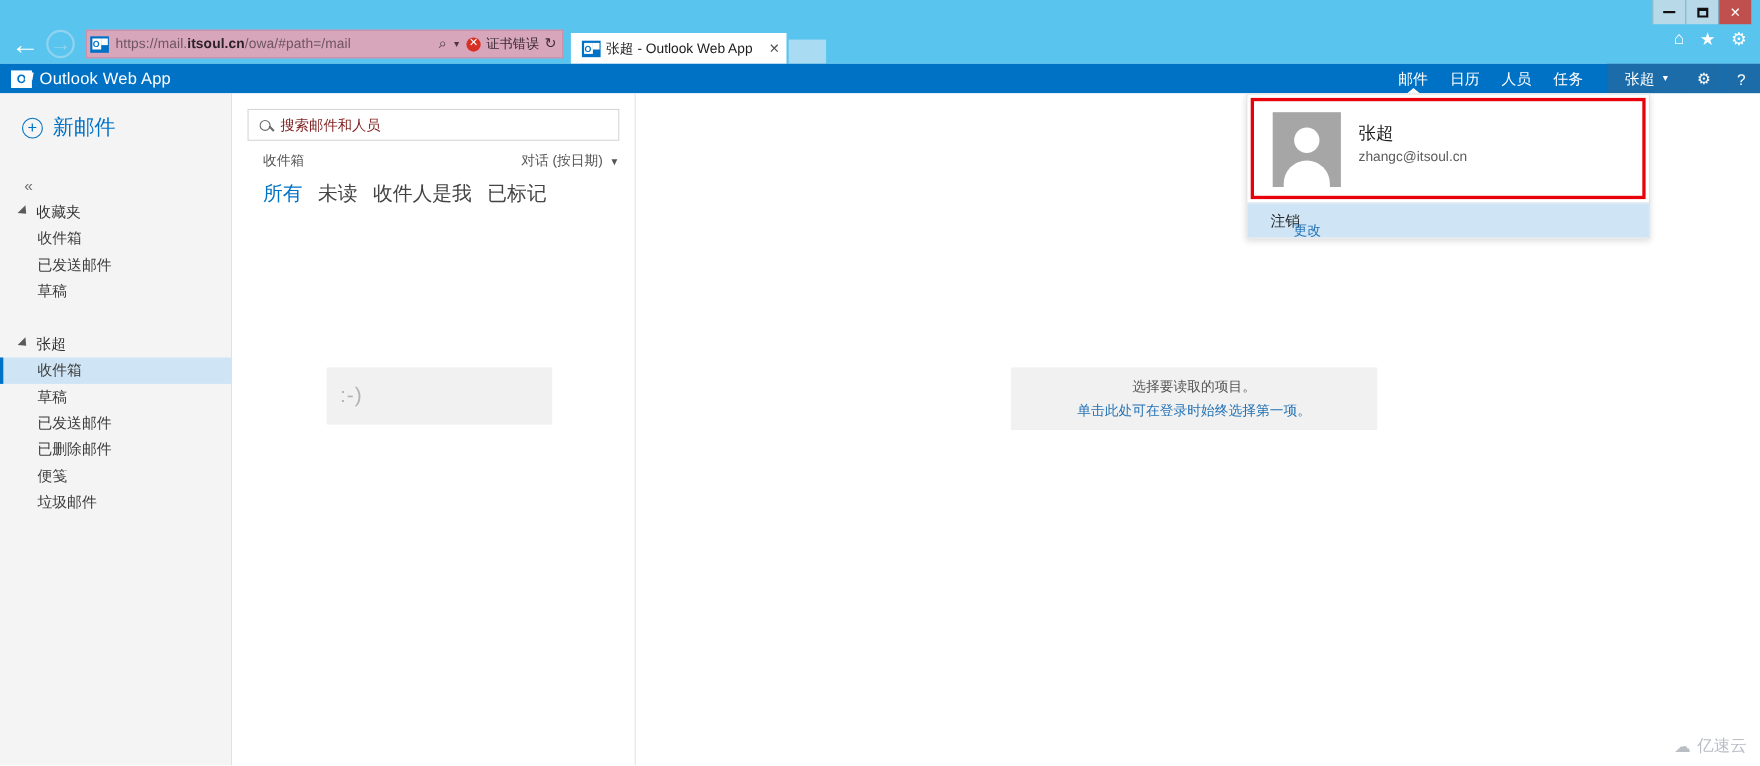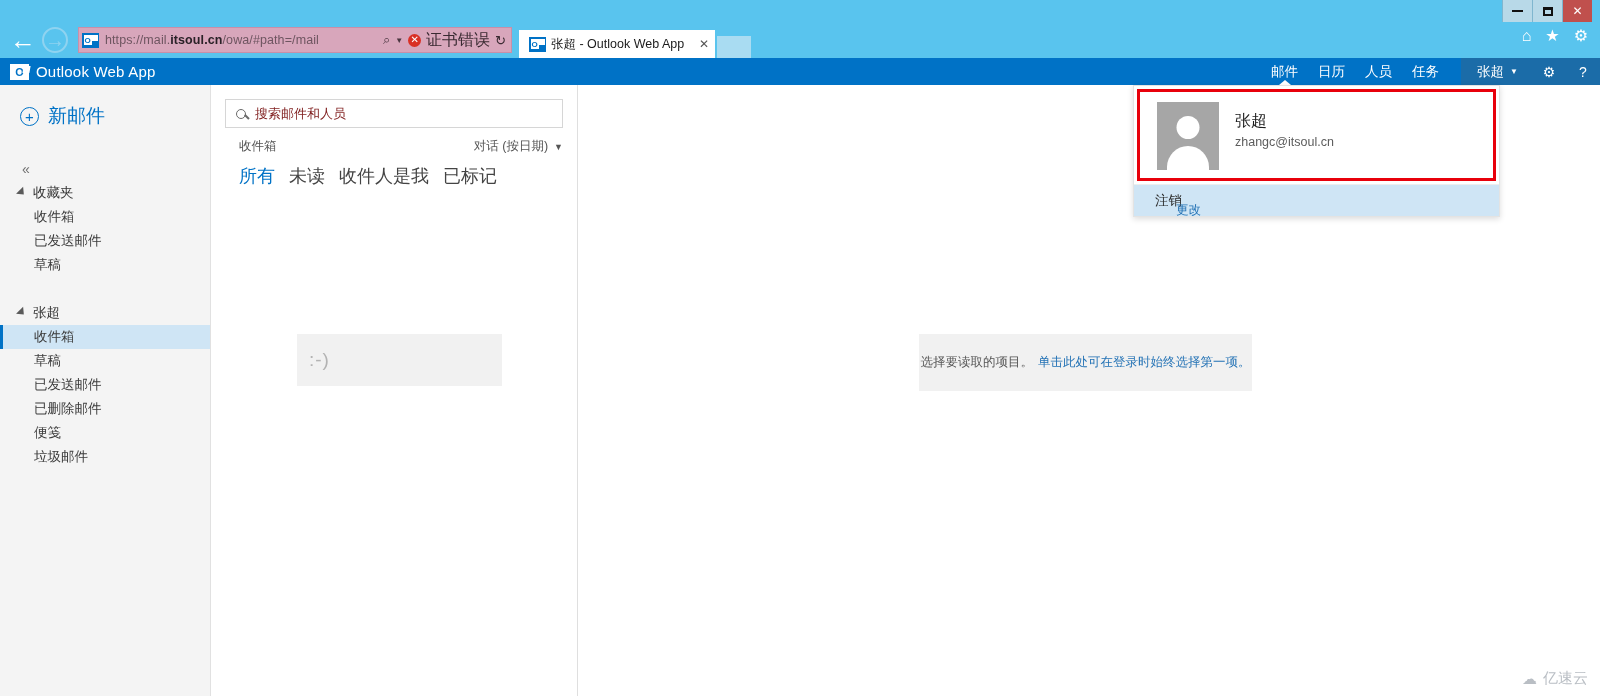--- a/index.html
+++ b/index.html
@@ -83,21 +83,21 @@
     gap: 5px; padding-right: 5px;
   }
   .search-glyph { font-size: 13px; color: #4a3640; }
   .caret-sm { font-size: 8px; color: #4a3640; }
   .cert-shield {
     width: 13px; height: 13px; border-radius: 50%;
     background: #d93025; color: #fff; font-size: 10px; font-weight: bold;
     display: flex; align-items: center; justify-content: center;
     line-height: 1;
   }
-  .cert-text { font-size: 16px; color: #3a2a32; white-space: nowrap; }
+  .cert-text { font-size: 12px; color: #3a2a32; white-space: nowrap; }
   .reload-glyph { font-size: 13px; color: #3a2a32; }
 
   .tab {
     margin-left: 7px;
     height: 28px; min-width: 196px;
     background: #ffffff;
     display: flex; align-items: center;
     padding: 0 6px 0 7px;
     align-self: flex-end;
   }
@@ -251,21 +251,21 @@
   }
   .empty-face { font-size: 19px; color: #b3b3b3; letter-spacing: 1px; flex: none; }
   .empty-text { font-size: 12.5px; color: #555555; line-height: 1.45; }
 
   
   .reading-pane { flex: 1; position: relative; background: #ffffff; }
   .reading-empty {
     position: absolute; left: 341px; top: 249px;
     width: 333px; height: 57px;
     background: #f1f1f1;
-    display: flex; flex-direction: row; align-items: center; justify-content: center;
+    display: flex; flex-direction: column; align-items: center; justify-content: center;
     gap: 5px;
   }
   .reading-empty .line1 { font-size: 12.5px; color: #555555; }
   .reading-empty .line2 { font-size: 12.5px; color: #2372b5; }
 
   .watermark {
     position: absolute; right: 12px; bottom: 8px;
     display: flex; align-items: center; gap: 6px;
     color: #b9bec4; font-size: 15px;
   }

